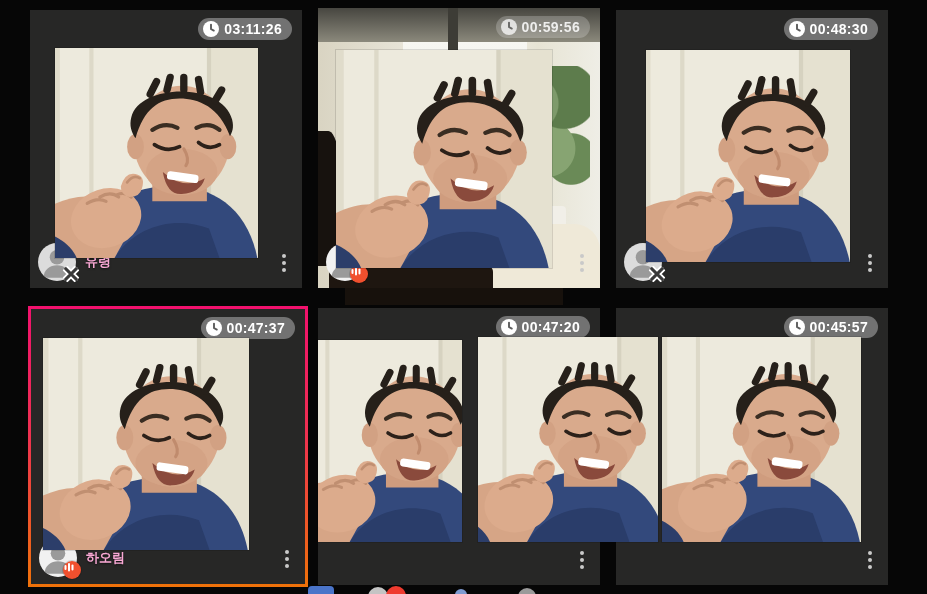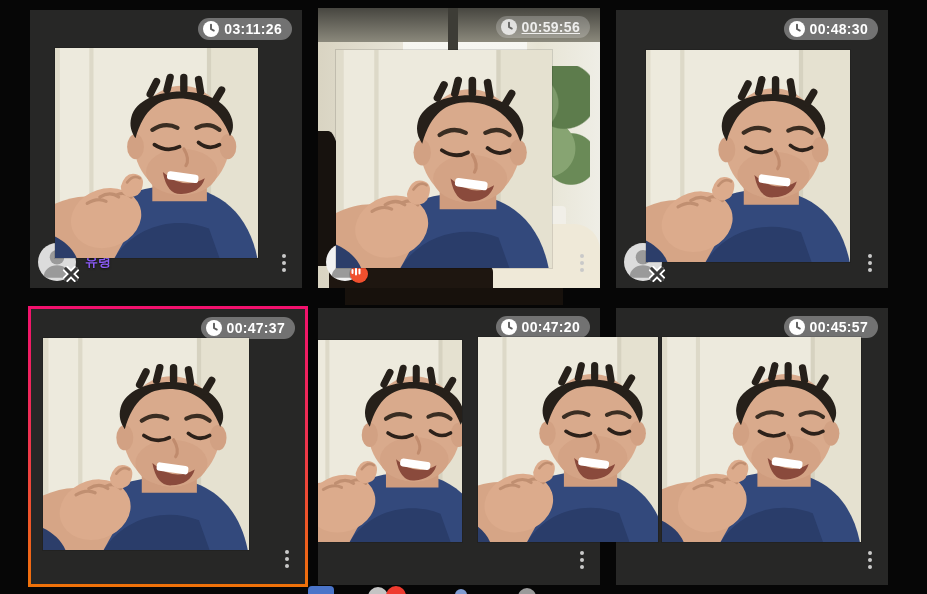--- a/index.html
+++ b/index.html
@@ -31,21 +31,21 @@
 
   
   .timer{
     position:absolute;top:8px;right:10px;z-index:3;
     display:flex;align-items:center;gap:5px;
     background:rgba(128,128,128,.85);
     border-radius:15px;padding:3px 10px 3px 5px;
     color:#fff;font-size:14px;font-weight:bold;letter-spacing:.3px;
   }
   .timer svg{display:block;}
-  .timer--faint{background:rgba(255,255,255,.22);color:rgba(255,255,255,.85);text-decoration:underline;}
+  .timer--faint{background:rgba(255,255,255,.22);color:rgba(255,255,255,.85);}
   .timer--faint svg{opacity:.75;}
 
   
   .tilebar{
     position:absolute;left:8px;right:10px;bottom:6px;height:40px;z-index:2;
     display:flex;align-items:center;
   }
   .avatar{
     position:relative;width:38px;height:38px;border-radius:50%;
     background:#dcdcdc;flex:0 0 auto;
@@ -54,21 +54,21 @@
   .avatar--bright{background:#f1f1f1;}
   .avatar--photo{background:linear-gradient(135deg,#6b675f 0%,#3a352e 55%,#191511 100%);}
   .avatar--photo .sil{opacity:.35;}
   .mic-badge{position:absolute;right:-4px;bottom:-2px;width:18px;height:18px;z-index:3;}
   .mic-badge--muted svg{display:block;}
   .mic-badge--speaking{
     border-radius:50%;background:#f1502e;display:flex;align-items:center;justify-content:center;
     box-shadow:0 0 0 1px rgba(0,0,0,.15);
   }
   .name{
-    margin-left:9px;color:#8b5cf6;font-size:13px;font-weight:bold;
+    margin-left:9px;color:#f9a8d4;font-size:13px;font-weight:bold;
     text-shadow:0 1px 2px rgba(0,0,0,.6);white-space:nowrap;
   }
   .kebab{
     position:absolute;right:14px;bottom:14px;z-index:2;
     display:flex;flex-direction:column;gap:3px;cursor:pointer;padding:2px;
   }
   .kebab i{width:4px;height:4px;border-radius:50%;background:#c9c9c9;display:block;}
 
   
   .photo{position:absolute;z-index:5;overflow:hidden;box-shadow:0 0 0 1px rgba(0,0,0,.12);}
@@ -262,20 +262,33 @@
   </div>
 
   <div class="tile-frame">
     <div class="tile tile--t4">
       <div class="timer">
         <svg width="16" height="16">
             <use href="#clock" xlink:href="#clock"></use>
           </svg>
         <span>00:47:37</span>
       </div>
+      <div class="tilebar">
+        <div class="avatar avatar--bright">
+          <svg viewBox="0 0 24 24">
+              <use class="sil" href="#sil-person" xlink:href="#sil-person"></use>
+            </svg>
+          <span class="mic-badge mic-badge--speaking">
+            <svg width="12" height="12" viewBox="0 0 12 12">
+                <use href="#volbars" xlink:href="#volbars"></use>
+              </svg>
+          </span>
+        </div>
+        <span class="name">하오림</span>
+      </div>
       <div class="kebab">
           <i></i>
           <i></i>
           <i></i>
         </div>
     </div>
   </div>
 
   <div class="tile tile--t5">
     <div class="timer">

